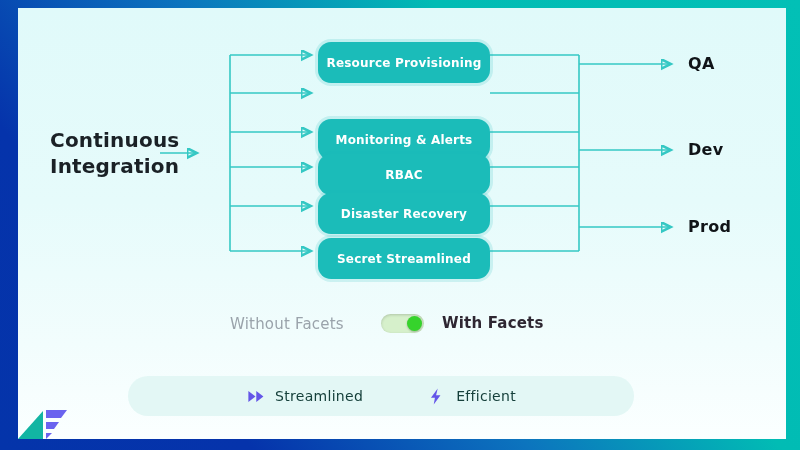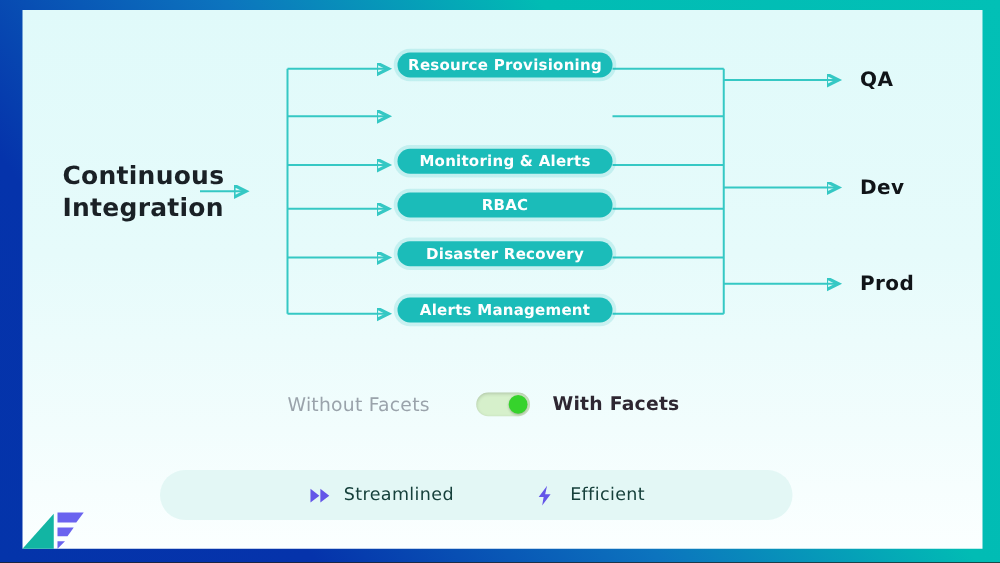--- a/index.html
+++ b/index.html
@@ -14,21 +14,21 @@
   }
   svg.connectors{position:absolute;left:0;top:0;width:800px;height:450px;pointer-events:none;}
   svg.connectors path{stroke:var(--connector,#35c8c4);stroke-width:1.6;fill:none;}
 
   .ci-label{
     position:absolute;left:50px;top:127px;width:120px;
     font-size:20px;font-weight:700;line-height:26px;color:var(--dark-text,#1a2126);
     letter-spacing:.2px;
   }
   .pill{
-    position:absolute;left:318px;width:172px;height:20px;border-radius:13px;
+    position:absolute;left:318px;width:172px;height:41px;border-radius:13px;
     background:var(--pill,#1bbcb9);
     box-shadow:0 0 0 3px rgba(27,188,185,.16);
     display:flex;align-items:center;justify-content:center;
     color:#fff;font-size:12px;font-weight:700;letter-spacing:.2px;white-space:nowrap;
   }
   .pill.p0{top:42px}.pill.p1{top:80px}.pill.p2{top:119px}
   .pill.p3{top:154px}.pill.p4{top:193px}.pill.p5{top:238px}
 
   .env{
     position:absolute;left:688px;font-size:16px;font-weight:700;color:#101418;letter-spacing:.3px;
@@ -114,21 +114,21 @@
   <div class="pill p2">
       <span>Monitoring &amp; Alerts</span>
     </div>
   <div class="pill p3">
       <span>RBAC</span>
     </div>
   <div class="pill p4">
       <span>Disaster Recovery</span>
     </div>
   <div class="pill p5">
-      <span>Alerts Management</span>
+      <span>Secret Streamlined</span>
     </div>
 
   <div class="env e0">QA</div>
   <div class="env e1">Dev</div>
   <div class="env e2">Prod</div>
 
   <div class="toggle-off">Without Facets</div>
   <div class="switch">
     <div class="knob"></div>
   </div>

